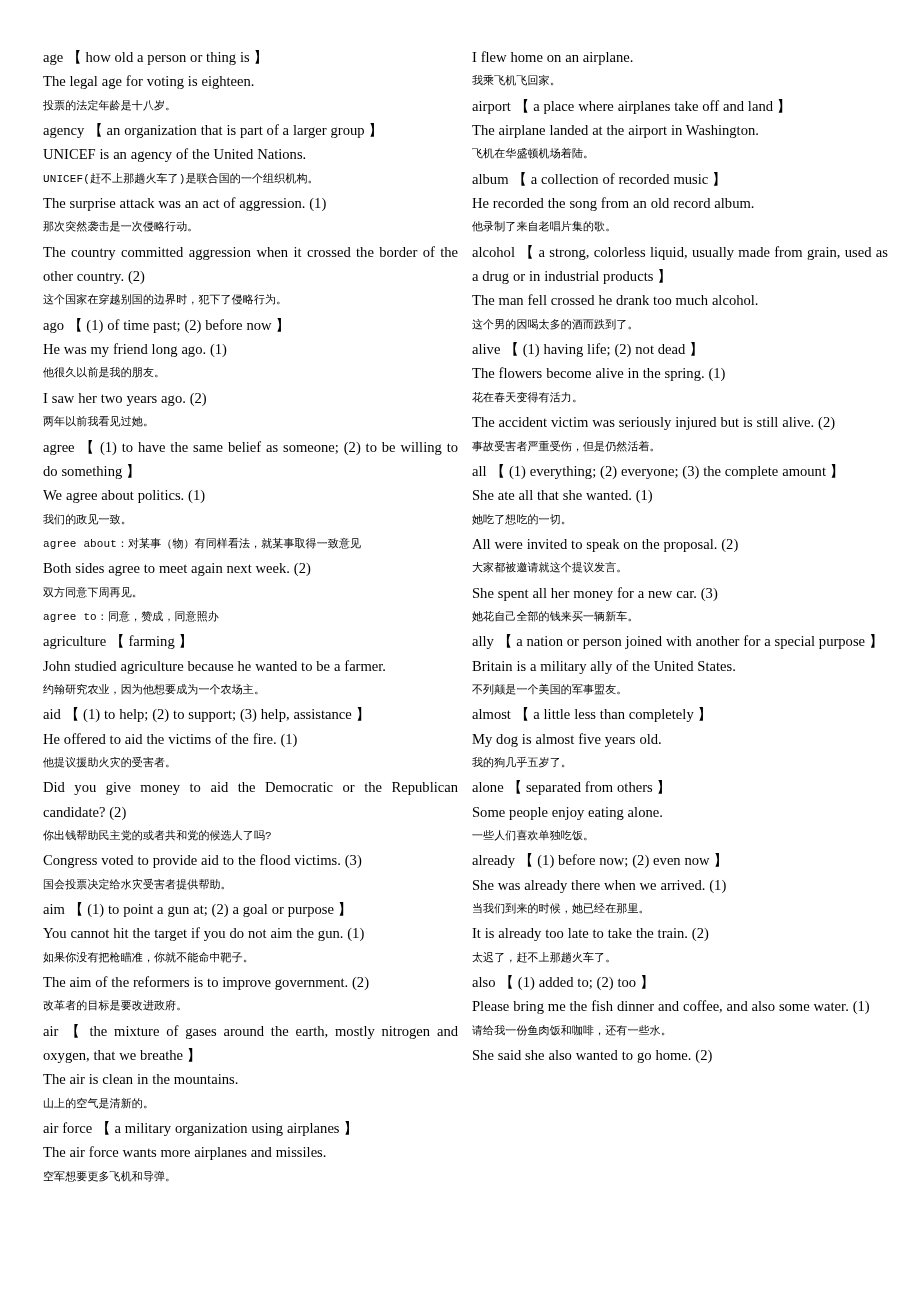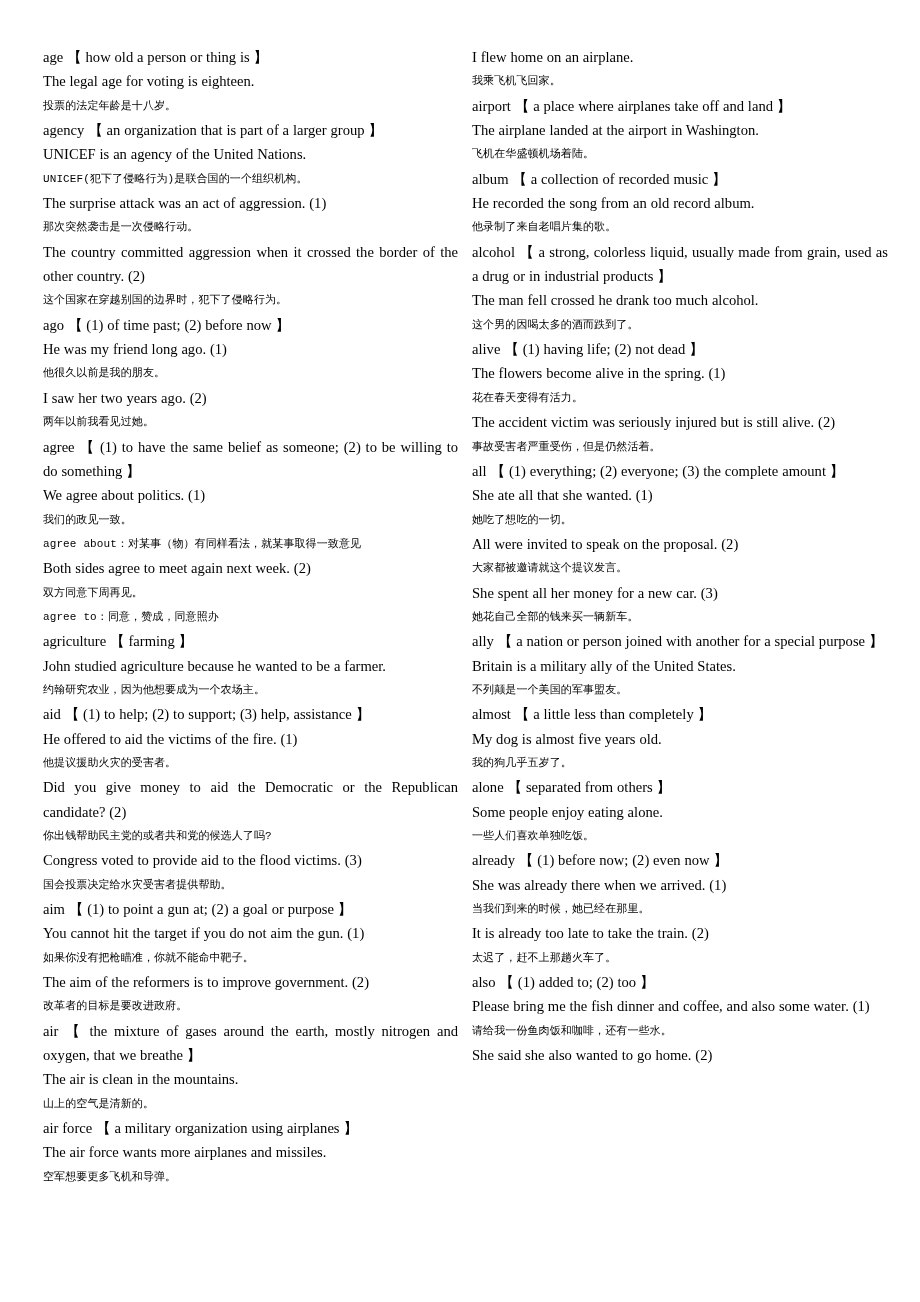--- a/index.html
+++ b/index.html
@@ -62,21 +62,21 @@
   <div class="columns">
     <div class="column left" id="left-col">
         <div class="entry">
           <p class="line">age  【  how old a person or thing is  】</p>
           <p class="line">The legal age for voting is eighteen.</p>
           <p class="line cn">投票的法定年龄是十八岁。</p>
         </div>
         <div class="entry">
           <p class="line">agency  【  an organization that is part of a larger group  】</p>
           <p class="line">UNICEF is an agency of the United Nations.</p>
-          <p class="line cn">UNICEF(犯下了侵略行为)是联合国的一个组织机构。</p>
+          <p class="line cn">UNICEF(赶不上那趟火车了)是联合国的一个组织机构。</p>
         </div>
         <div class="entry">
           <p class="line">The surprise attack was an act of aggression. (1)</p>
           <p class="line cn">那次突然袭击是一次侵略行动。</p>
           <p class="line">The country committed aggression when it crossed the border of the other country. (2)</p>
           <p class="line cn">这个国家在穿越别国的边界时，犯下了侵略行为。</p>
         </div>
         <div class="entry">
           <p class="line">ago  【  (1) of time past; (2) before now  】</p>
           <p class="line">He was my friend long ago. (1)</p>

